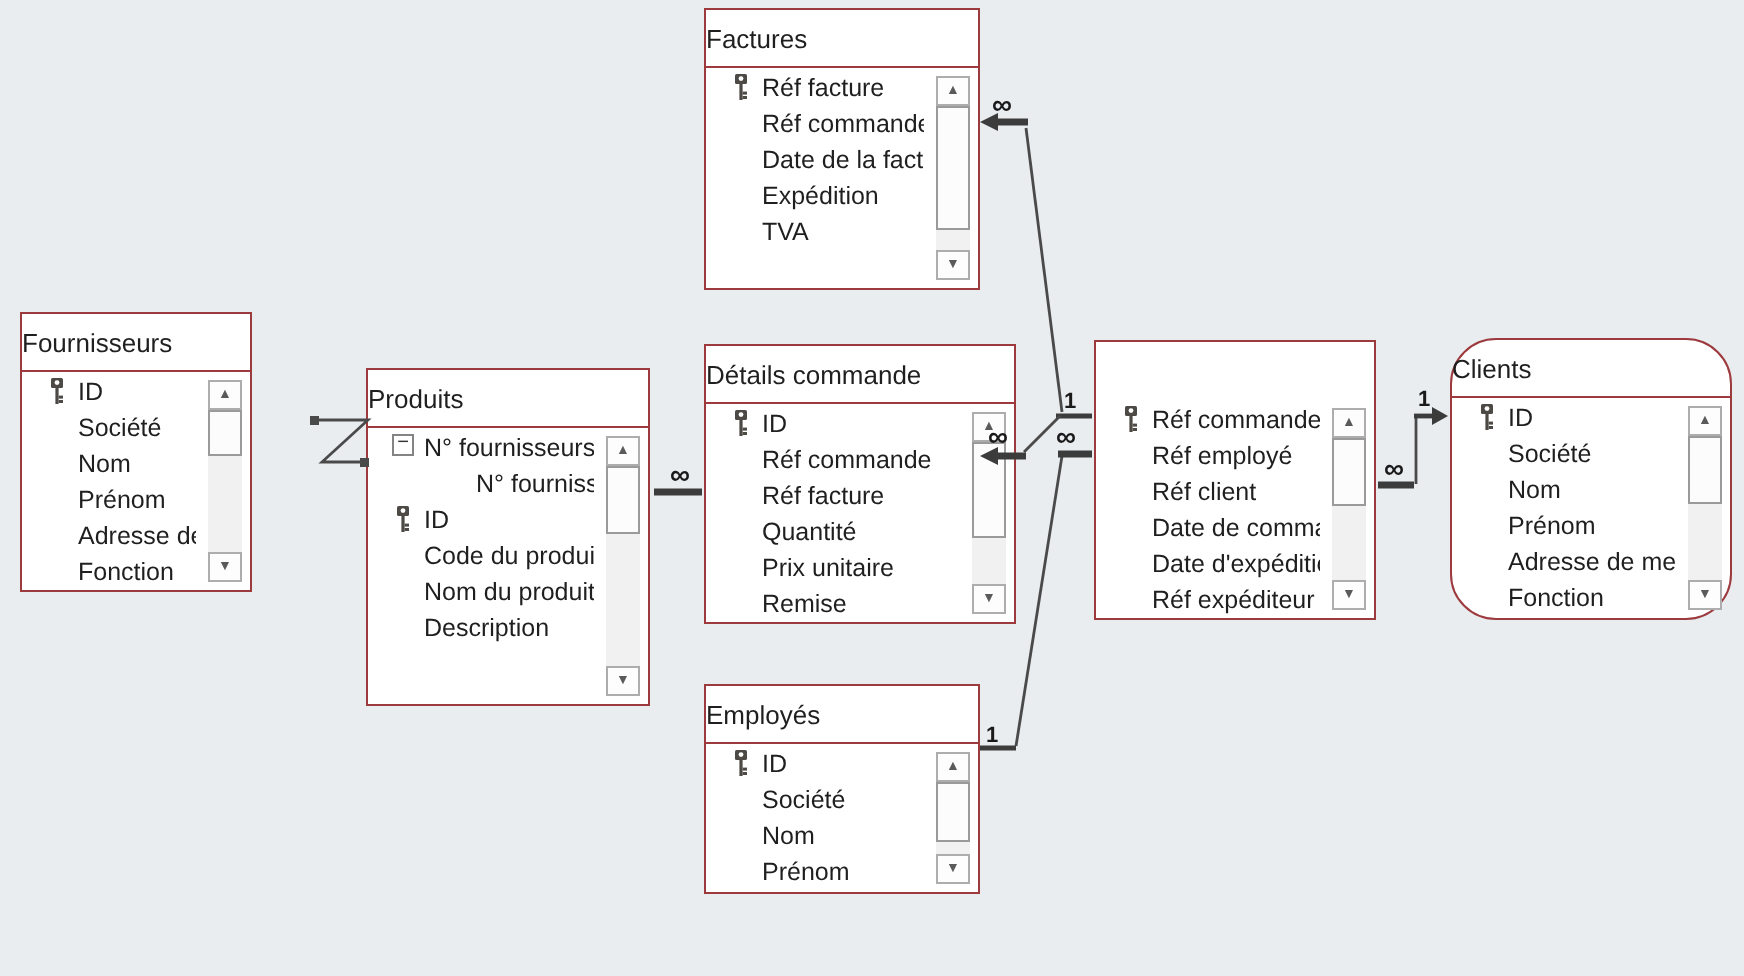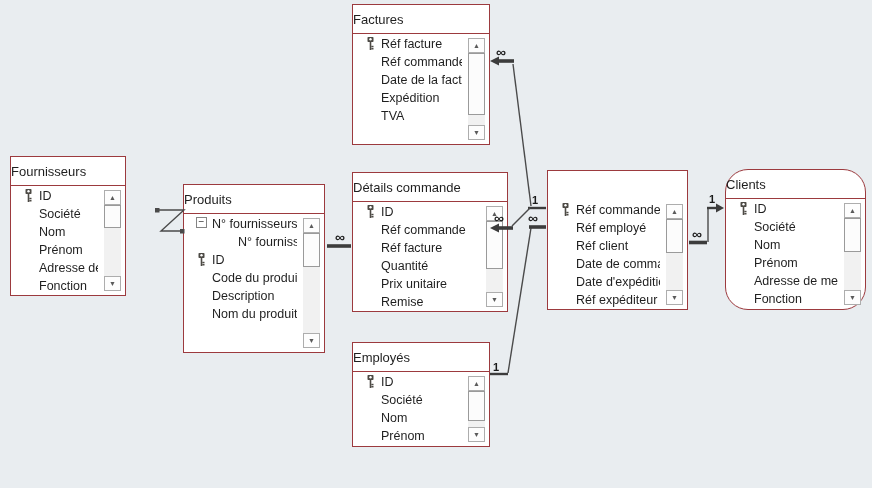--- a/index.html
+++ b/index.html
@@ -161,25 +161,25 @@
           </svg>
         </span>
       <span class="rlabel">ID</span>
     </div>
     <div class="trow">
         <span class="ricon"></span>
         <span class="rlabel">Code du produit</span>
       </div>
     <div class="trow">
         <span class="ricon"></span>
+        <span class="rlabel">Nom du produit</span>
+      </div>
+    <div class="trow">
+        <span class="ricon"></span>
         <span class="rlabel">Description</span>
-      </div>
-    <div class="trow">
-        <span class="ricon"></span>
-        <span class="rlabel">Nom du produit</span>
       </div>
   </div>
   <div class="vscroll">
     <div class="sbtn up">▲</div>
     <div class="sthumb" style="height:34px;"></div>
     <div class="sbtn down">▼</div>
   </div>
 </div>
 
 <div class="tbox" style="left:352px;top:172px;width:156px;height:140px;">

